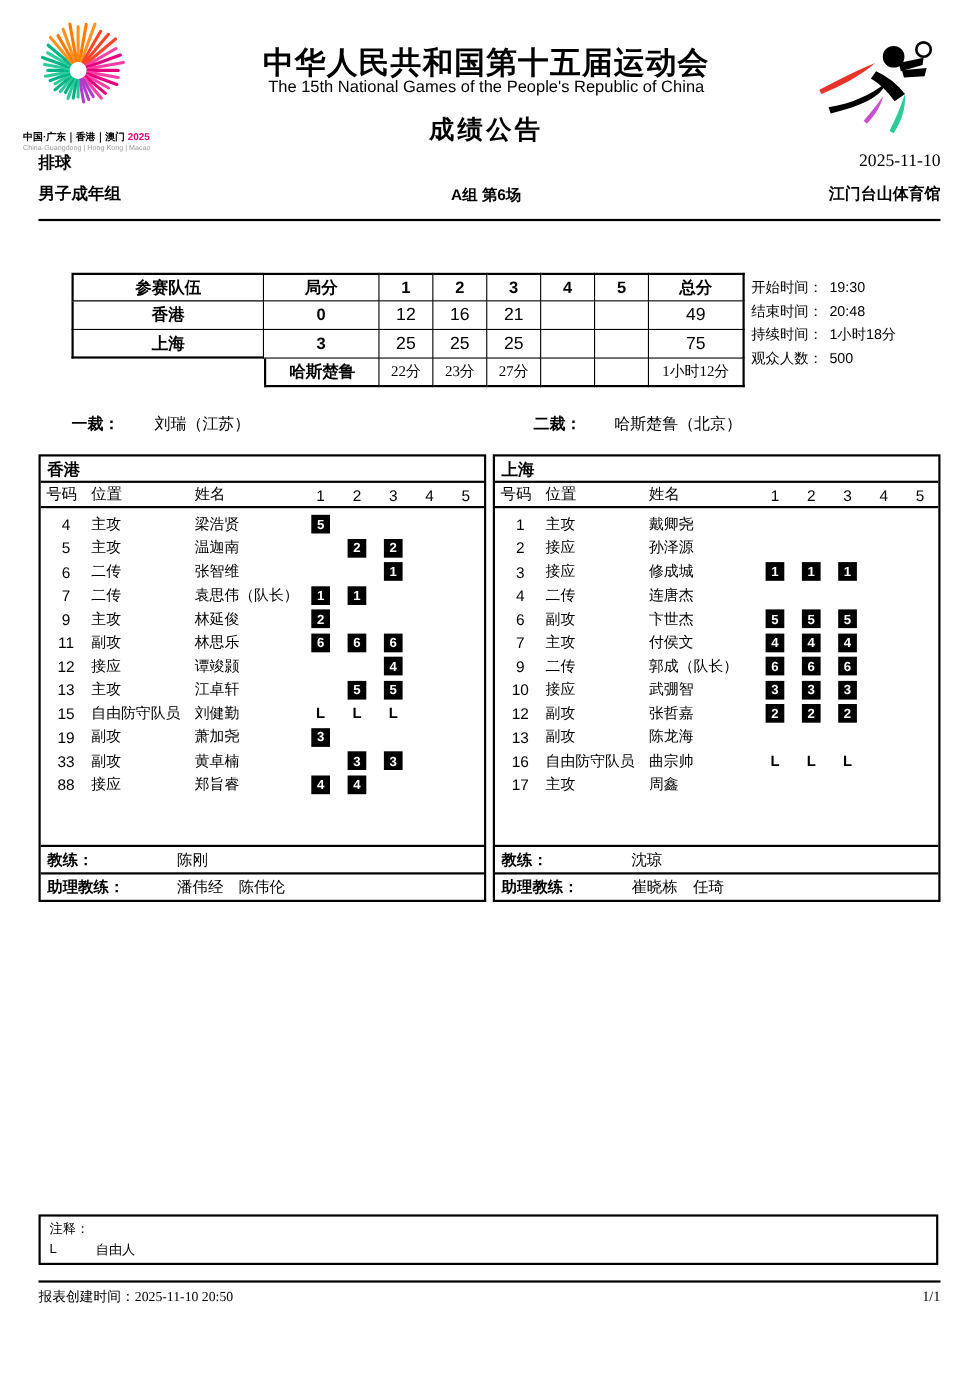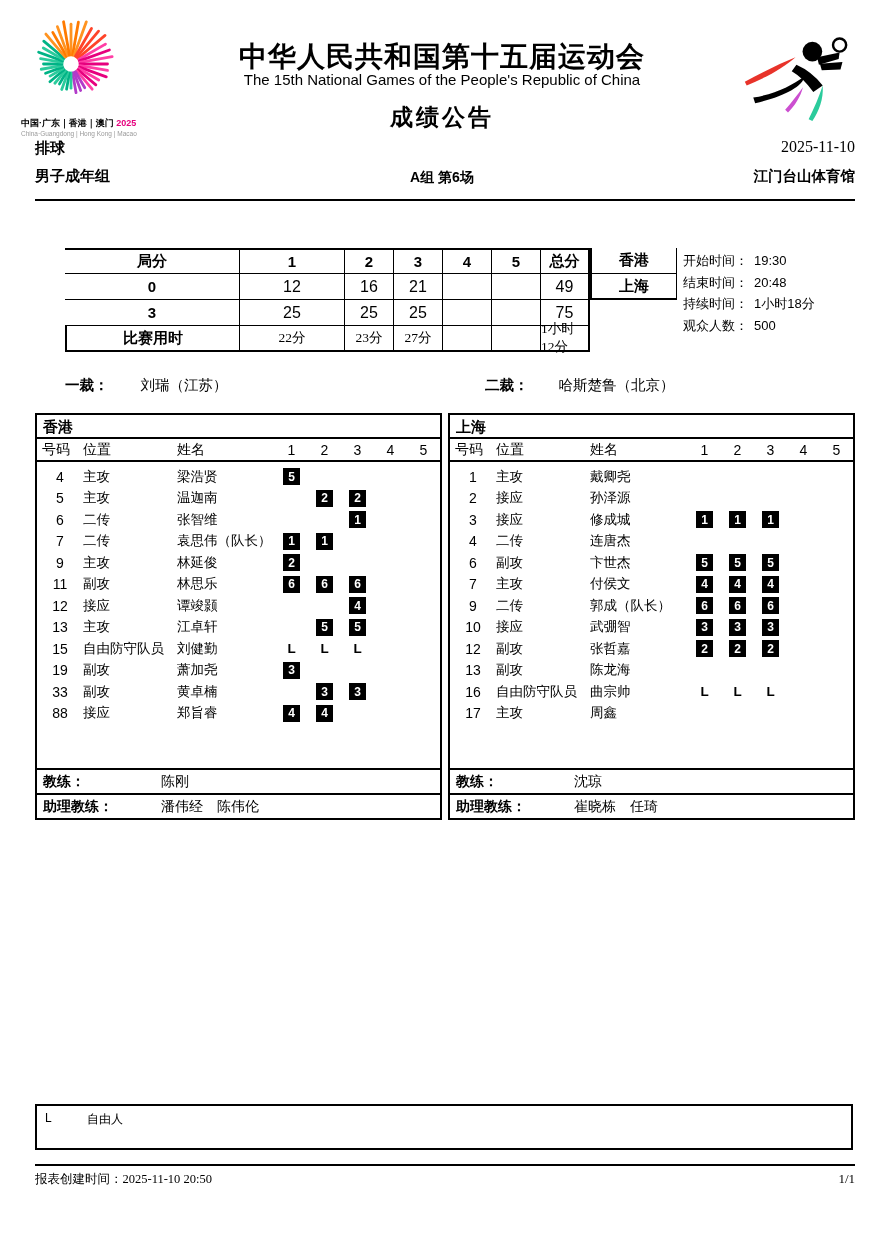--- a/index.html
+++ b/index.html
@@ -148,20 +148,21 @@
 </div>
 
 <div class="abs m-sport">排球</div>
 <div class="abs m-date">2025-11-10</div>
 <div class="abs m-division">男子成年组</div>
 <div class="abs m-match">A组 第6场</div>
 <div class="abs m-venue">江门台山体育馆</div>
 <div class="abs divider"></div>
 
 <div class="abs score-grid" id="score-grid">
+    <div class="sc hd bt2 bl2">参赛队伍</div>
     <div class="sc hd bt2">局分</div>
     <div class="sc hd bt2">1</div>
     <div class="sc hd bt2">2</div>
     <div class="sc hd bt2">3</div>
     <div class="sc hd bt2">4</div>
     <div class="sc hd bt2">5</div>
     <div class="sc hd bt2 br2">总分</div>
     <div class="sc team bl2">香港</div>
     <div class="sc team">0</div>
     <div class="sc val">12</div>
@@ -172,21 +173,21 @@
     <div class="sc val br2">49</div>
     <div class="sc team bl2 bb2">上海</div>
     <div class="sc team">3</div>
     <div class="sc val">25</div>
     <div class="sc val">25</div>
     <div class="sc val">25</div>
     <div class="sc val"></div>
     <div class="sc val"></div>
     <div class="sc val br2">75</div>
     <div class="sc ghost"></div>
-    <div class="sc hd bl2 bb2">比赛用时</div>
+    <div class="sc hd bl2 bb2">哈斯楚鲁</div>
     <div class="sc dur bb2">22分</div>
     <div class="sc dur bb2">23分</div>
     <div class="sc dur bb2">27分</div>
     <div class="sc dur bb2"></div>
     <div class="sc dur bb2"></div>
     <div class="sc dur bb2 br2">1小时12分</div>
   </div>
 
 <div class="abs info" id="match-info">
     <div class="row"><span class="lbl">开始时间：</span><span>19:30</span></div>
@@ -568,20 +569,21 @@
     <span class="lbl">教练：</span>
     <span class="nm">沈琼</span>
   </div>
   <div class="r-coach">
     <span class="lbl">助理教练：</span>
     <span class="nm">崔晓栋　任琦</span>
   </div>
 </div>
 
 <div class="abs notes">
+  <div>注释：</div>
   <div class="n-row">
     <span class="n-code">L</span>
     <span>自由人</span>
   </div>
 </div>
 <div class="abs f-line"></div>
 <div class="abs f-created">报表创建时间：2025-11-10 20:50</div>
 <div class="abs f-page">1/1</div>
 
 </body></html>

